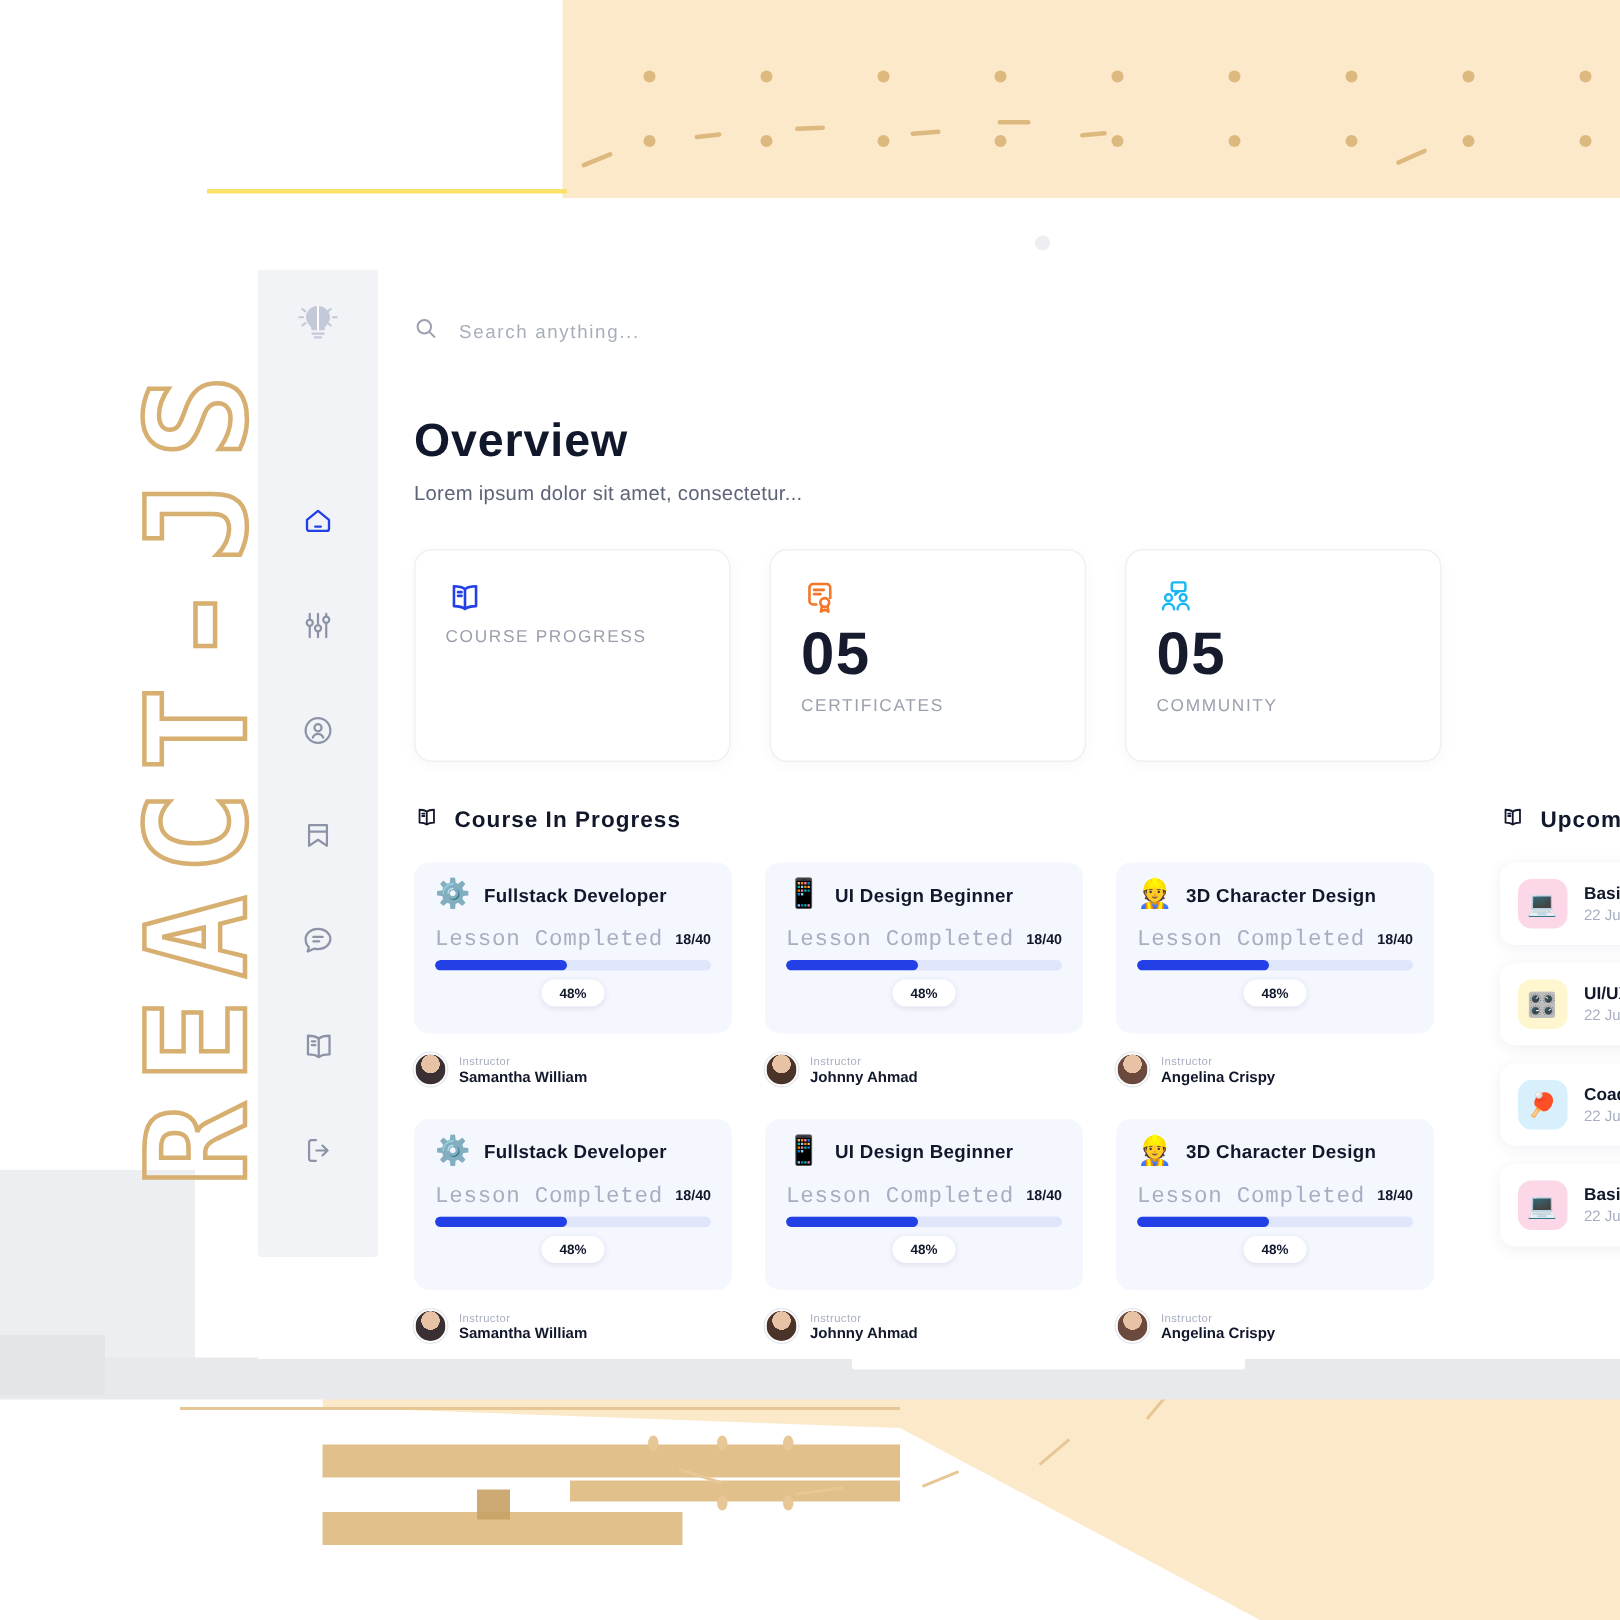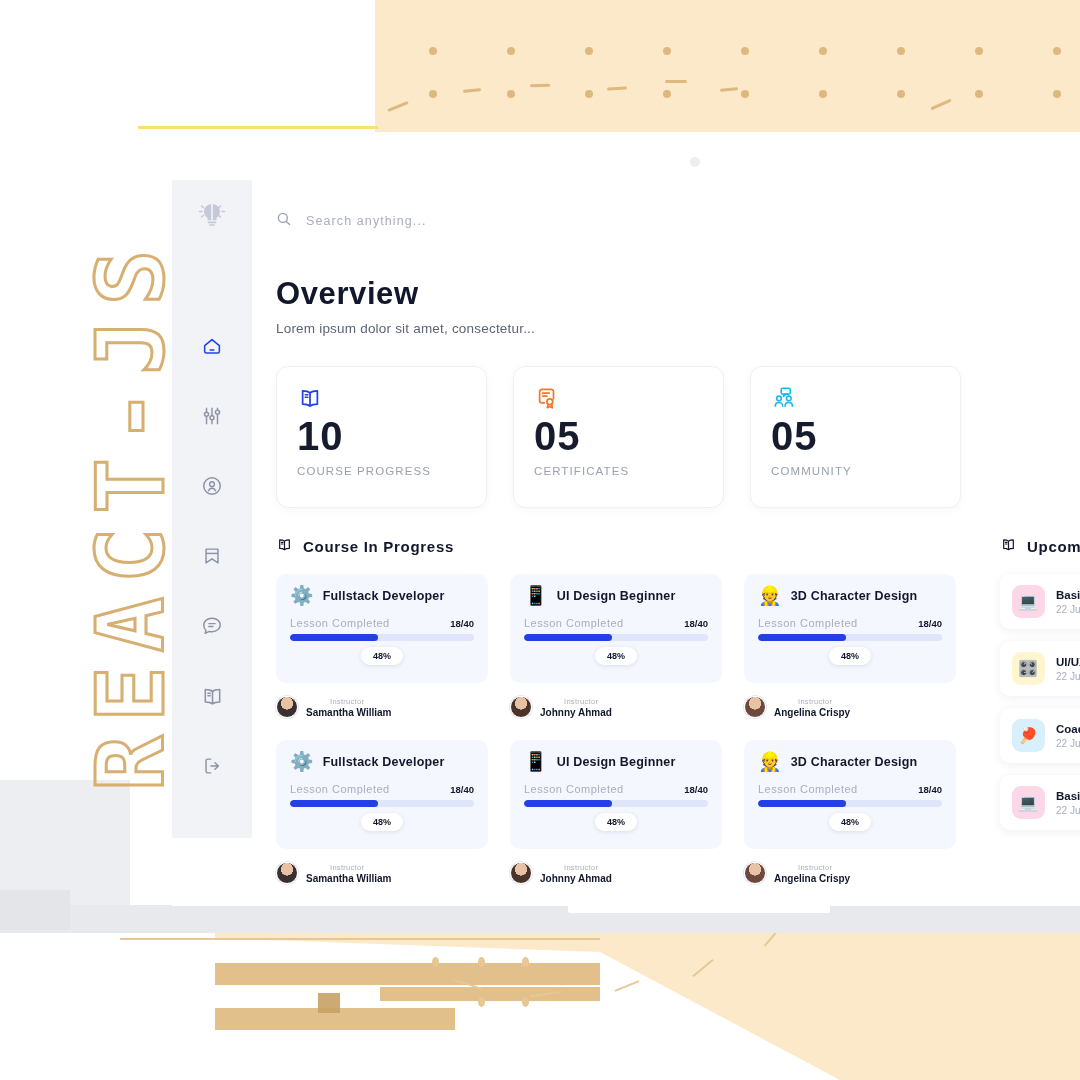--- a/index.html
+++ b/index.html
@@ -155,21 +155,21 @@
   }
   .course-head{ display:flex; align-items:center; gap:9px; }
   .course-emoji{ font-size:19px; line-height:1; }
   .course-name{
     font-size:12.5px; font-weight:700; color:#12182b; letter-spacing:.2px;
   }
   .progress-meta{
     display:flex; justify-content:space-between; align-items:center;
     margin-top:12px;
   }
-  .progress-label{ font-size:11px; color:#a8aec0; letter-spacing:.5px; }
+  .progress-label{ font-size:15px; color:#a8aec0; letter-spacing:.5px;font-family:Liberation Mono, monospace; }
   .progress-count{ font-size:9.5px; font-weight:700; color:#12182b; }
   .progress-track{
     margin-top:5px; height:7px; border-radius:6px; background:#dfe5fb;
     position:relative; overflow:hidden;
   }
   .progress-fill{
     position:absolute; left:0; top:0; bottom:0; border-radius:6px;
     background:#2340e6;
   }
   .progress-pct{
@@ -179,21 +179,21 @@
     box-shadow:0 1px 4px rgba(30,40,80,.12);
   }
   .instructor{
     display:flex; align-items:center; gap:8px; margin-top:13px;
   }
   .avatar{
     width:22px; height:22px; border-radius:50%; flex:0 0 22px;
     border:1.5px solid #ffffff; box-shadow:0 0 0 1px #e6e8ee;
     overflow:hidden; position:relative;
   }
-  .instructor-role{ font-size:7.5px; color:#a8aec0; letter-spacing:.3px;margin-left:24px; }
+  .instructor-role{ font-size:7.5px; color:#a8aec0; letter-spacing:.3px; }
   .instructor-name{
     font-size:10px; font-weight:700; color:#12182b; margin-top:1px;
   }
 
   
   .upcoming-col{ width:190px; }
   .upcoming-list{ margin-top:18px; display:flex; flex-direction:column; gap:12px; }
   .upcoming-card{
     background:#ffffff; border-radius:10px; height:55px;
     display:flex; align-items:center; gap:11px; padding:0 12px;
@@ -351,21 +351,20 @@
 
 
       <div class="stat-card">
         <div class="stat-icon">
           <svg width="26" height="26" viewBox="0 0 24 24" fill="none" stroke="#2340e6" stroke-width="1.6" stroke-linejoin="round">
             <path d="M12 7.2C10.6 6 8.8 5.4 5.2 5.4v12.2c3.6 0 5.4.6 6.8 1.8 1.4-1.2 3.2-1.8 6.8-1.8V5.4c-3.6 0-5.4.6-6.8 1.8z"></path>
             <path d="M12 7.2v12.2"></path>
               <path d="M7.7 9h2.2M7.7 11.3h2.2" stroke-linecap="round"></path>
           </svg>
         </div>
-        <div class="stat-num">10</div>
         <div class="stat-label">COURSE PROGRESS</div>
       </div>
 
       <div class="stat-card">
         <div class="stat-icon">
           <svg width="26" height="26" viewBox="0 0 24 24" fill="none" stroke="#f4762a" stroke-width="1.6" stroke-linecap="round" stroke-linejoin="round">
             <path d="M18 12.6V6.2A2.2 2.2 0 0 0 15.8 4H7.4A2.2 2.2 0 0 0 5.2 6.2v8.2A2.2 2.2 0 0 0 7.4 16.6h2"></path>
             <path d="M8 7.6h6M8 10.2h4"></path>
             <circle cx="14.6" cy="15.4" r="2.7"></circle>
             <path d="M12.9 17.6 12.3 21l2.3-1.2 2.3 1.2-.6-3.4"></path>

